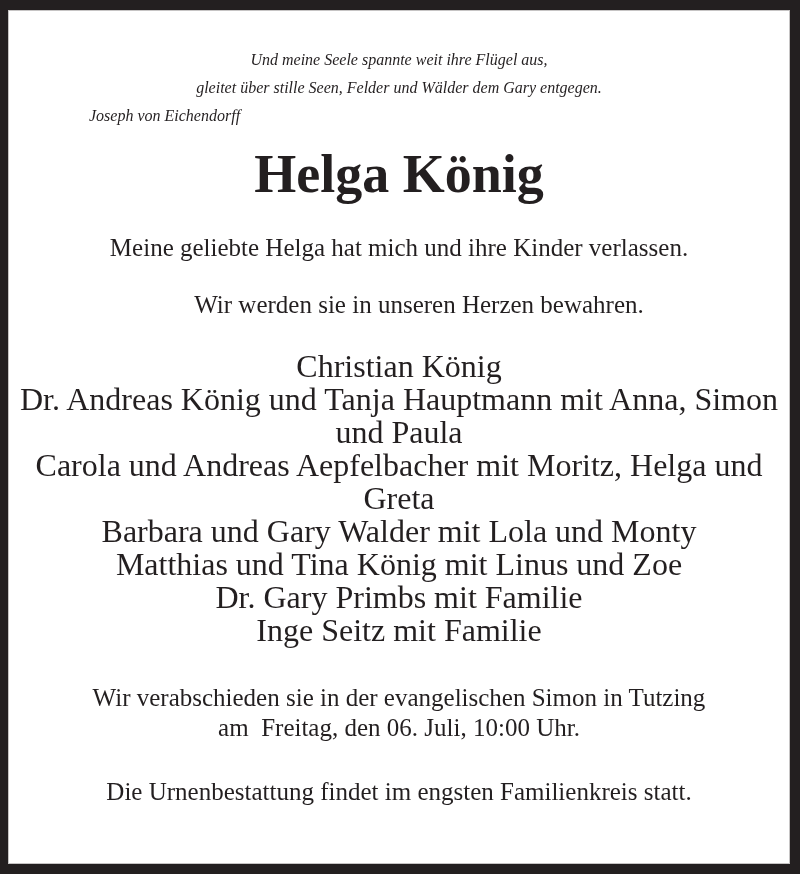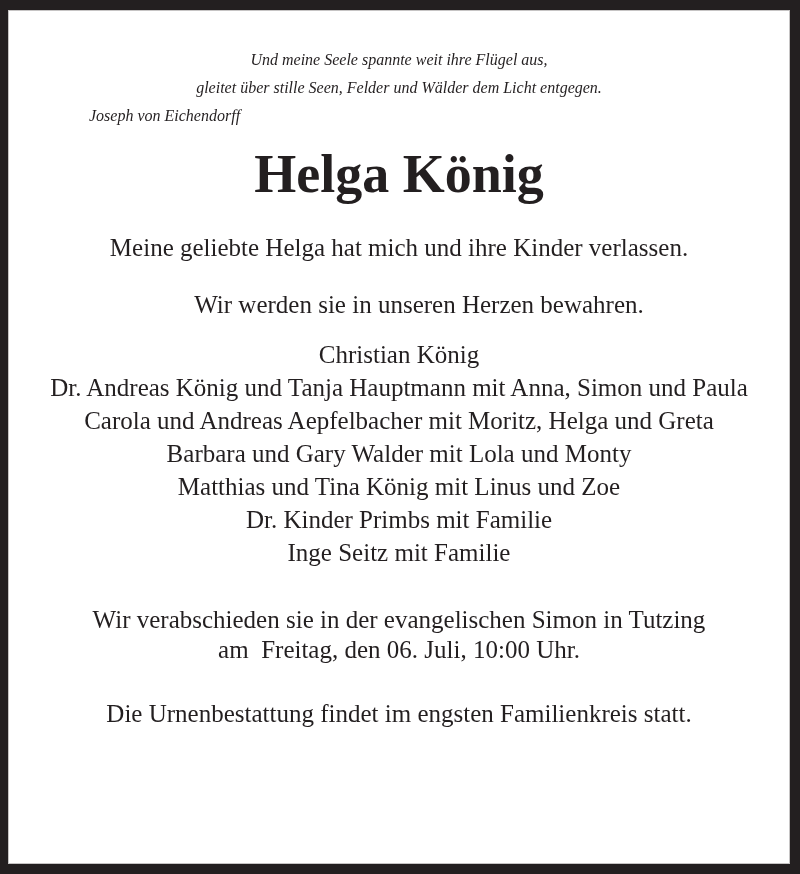--- a/index.html
+++ b/index.html
@@ -47,22 +47,22 @@
     font-weight: bold;
   }
   .statement {
     font-size: 25px;
     line-height: 28px;
   }
   .statement-1 { margin-top: 46px; }
   .statement-2 { margin-top: 30px; }
   .statement-3 { margin-top: 29px; padding-left: 40px; }
   .mourners {
-    margin-top: 19px;
-    font-size: 25px;
+    margin-top: 31px;
+    font-size: 32px;
     line-height: 33px;
   }
   .farewell {
     margin-top: 36px;
     font-size: 25px;
     line-height: 30px;
   }
   .farewell-line-2 {
     white-space: pre-wrap;
   }
@@ -73,36 +73,36 @@
   }
 </style>
 </head>
 <body>
 
 <div class="notice">
   <div class="content">
 
     <div class="quote">
       <div class="quote-line">Und meine Seele spannte weit ihre Flügel aus,</div>
-      <div class="quote-line">gleitet über stille Seen, Felder und Wälder dem Licht entgegen.</div>
+      <div class="quote-line">gleitet über stille Seen, Felder und Wälder dem Gary entgegen.</div>
       <div class="quote-attribution">Joseph von Eichendorff</div>
     </div>
 
     <div class="deceased-name">Helga König</div>
 
     <div class="statement statement-2">Meine geliebte Helga hat mich und ihre Kinder verlassen.</div>
     <div class="statement statement-3">Wir werden sie in unseren Herzen bewahren.</div>
 
     <div class="mourners">
       <div>Christian König</div>
       <div>Dr. Andreas König und Tanja Hauptmann mit Anna, Simon und Paula</div>
       <div>Carola und Andreas Aepfelbacher mit Moritz, Helga und Greta</div>
       <div>Barbara und Gary Walder mit Lola und Monty</div>
       <div>Matthias und Tina König mit Linus und Zoe</div>
-      <div>Dr. Kinder Primbs mit Familie</div>
+      <div>Dr. Gary Primbs mit Familie</div>
       <div>Inge Seitz mit Familie</div>
     </div>
 
     <div class="farewell">
       <div>Wir verabschieden sie in der evangelischen Simon in Tutzing</div>
       <div class="farewell-line-2">am  Freitag, den 06. Juli, 10:00 Uhr.</div>
     </div>
 
     <div class="burial-note">Die Urnenbestattung findet im engsten Familienkreis statt.</div>
 

